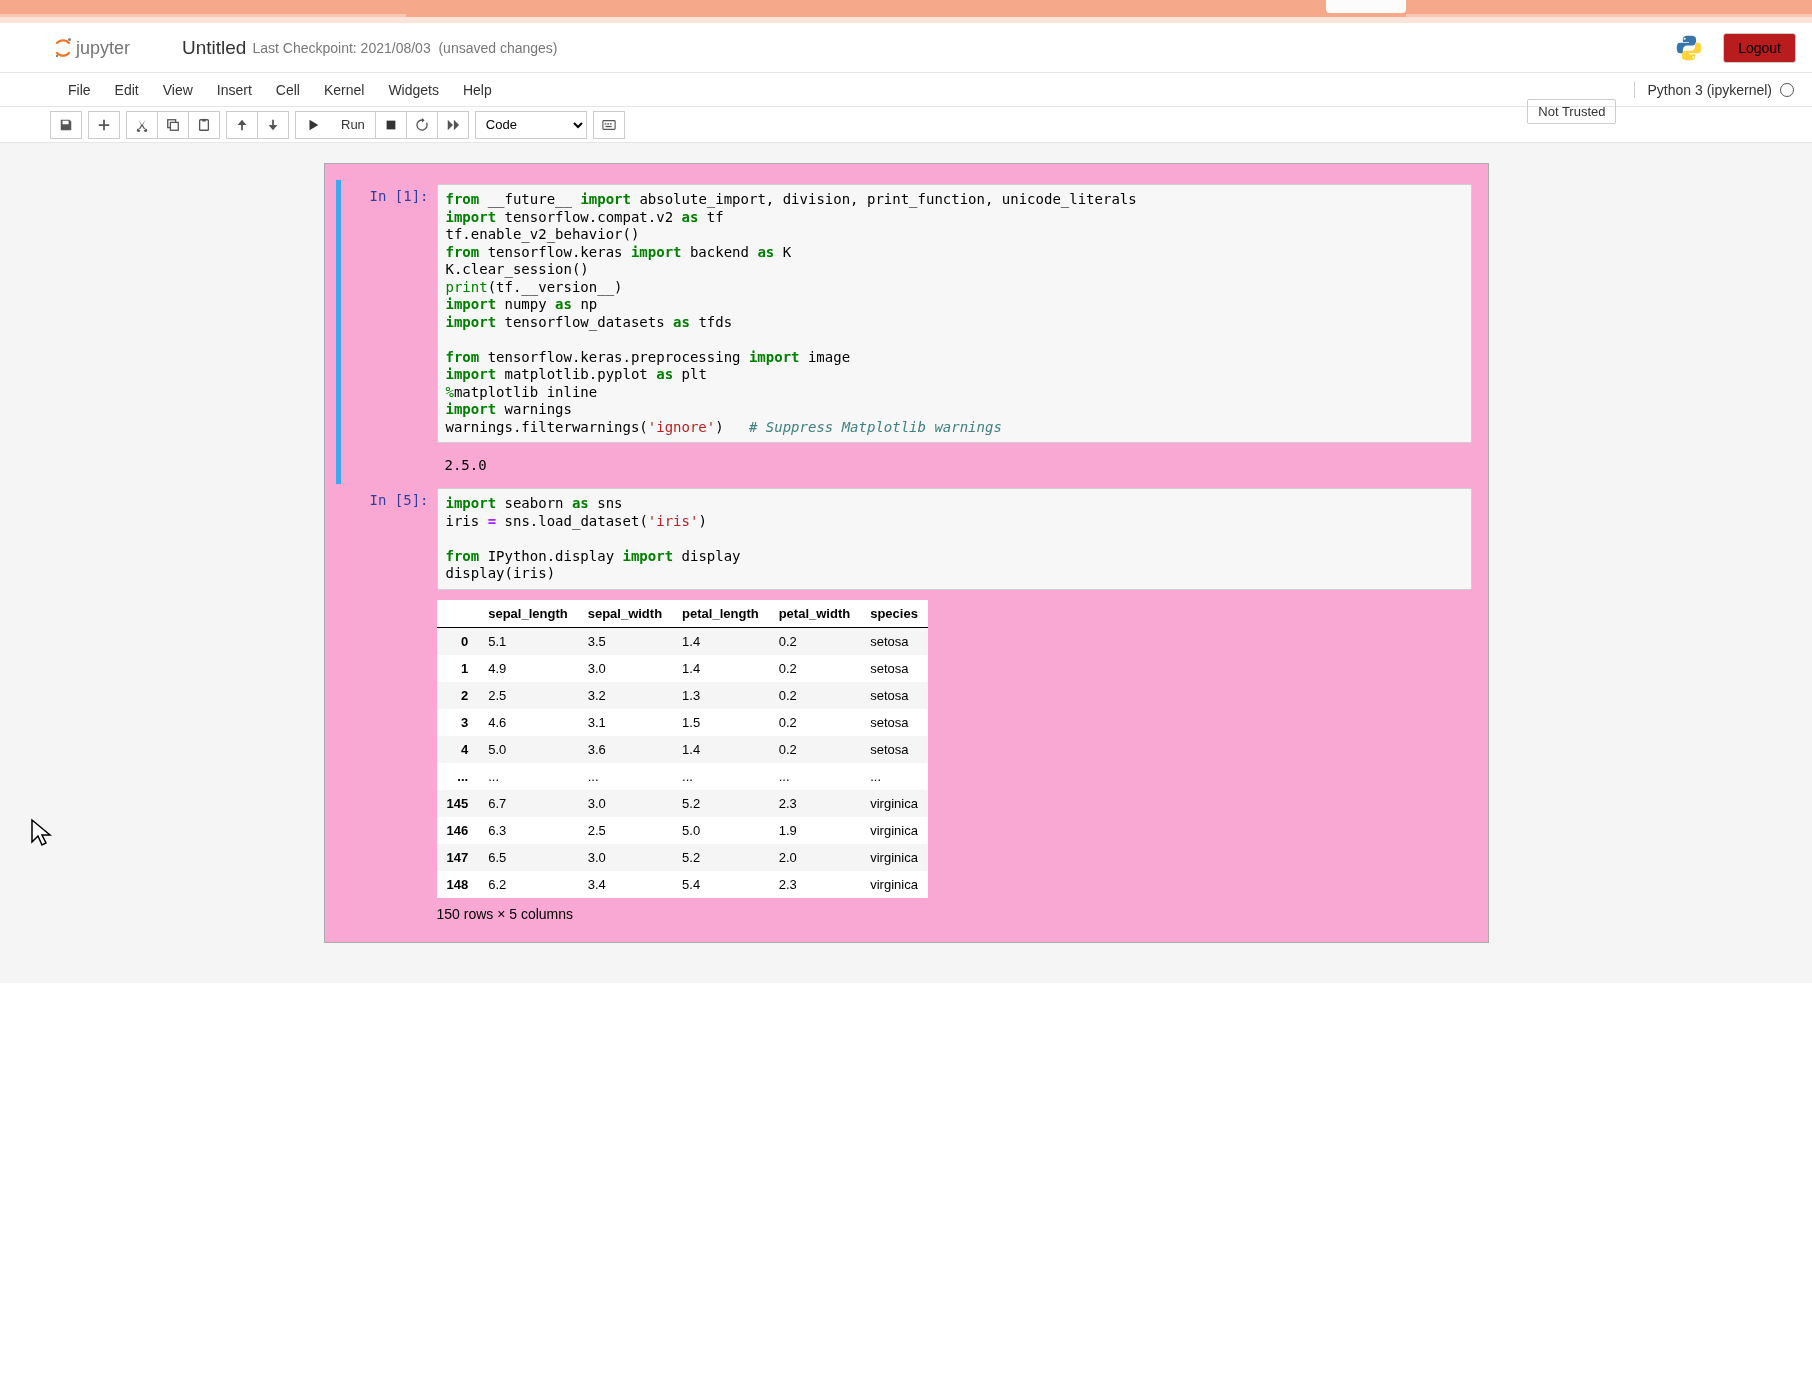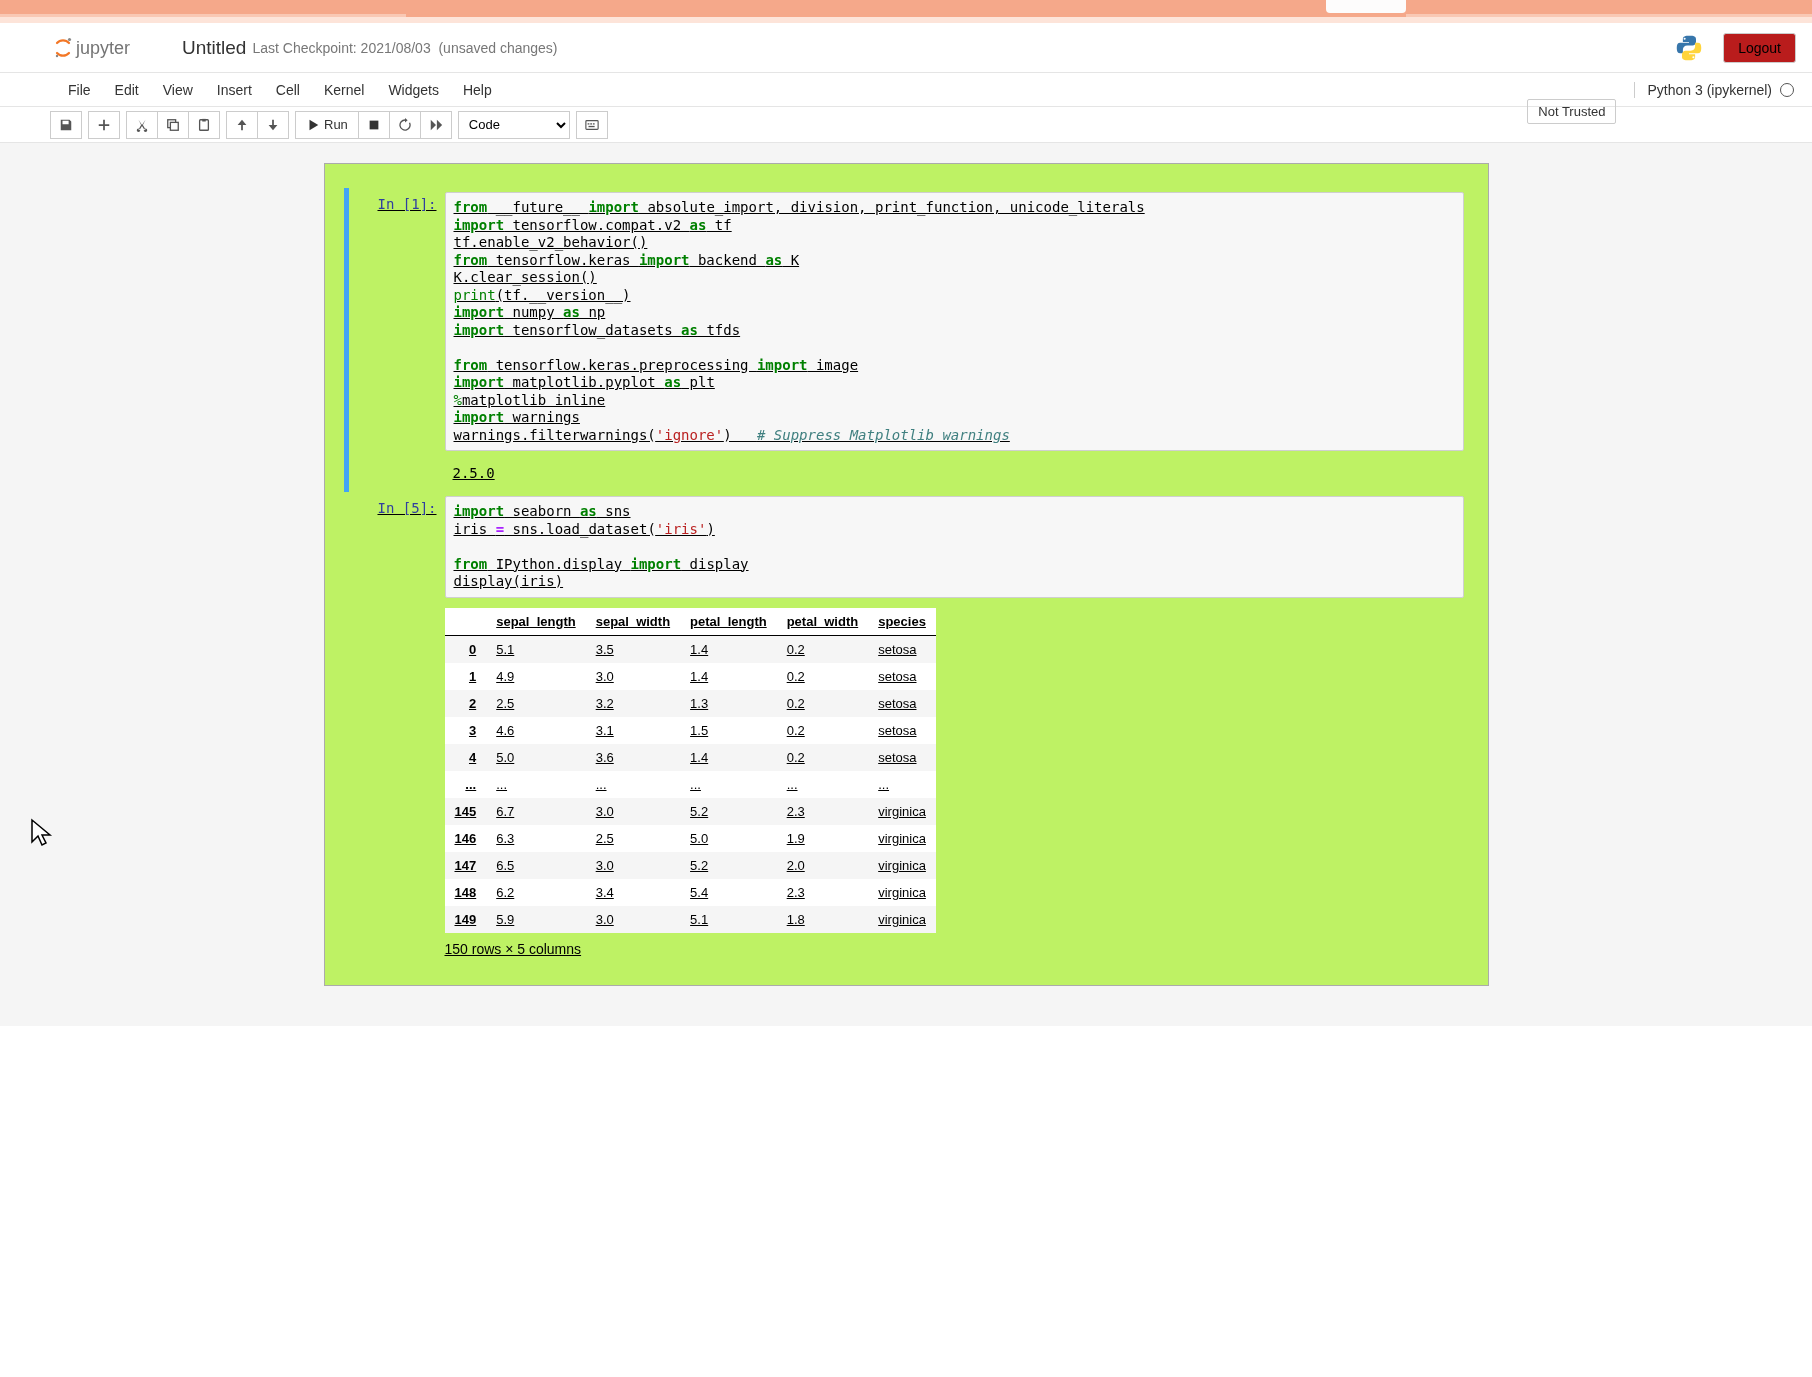--- a/index.html
+++ b/index.html
@@ -133,42 +133,41 @@
     width: 32px;
     height: 28px;
     display: flex;
     align-items: center;
     justify-content: center;
     cursor: pointer;
     font-size: 13px;
     color: #333;
   }
   .tb-group .tb-btn:not(:first-child) { margin-left: -1px; }
-  .tb-btn.run { width: auto; padding: 0 10px; gap: 4px; }
+  .tb-btn.run { width: auto; padding: 0 10px; gap: 21px; }
   .tb-select {
     border: 1px solid #ccc;
     height: 28px;
     min-width: 112px;
     padding: 0 6px;
     font-size: 13px;
     background: #fff;
   }
   .tb-icon { width: 14px; height: 14px; display: block; }
   .notebook-bg {
     background: #f5f5f5;
     padding: 20px 0 40px 0;
     min-height: 800px;
   }
   .notebook {
     width: 1165px;
     margin: 0 auto;
-    background: #bef264;
+    background: #f9a8d4;
     border: 1px solid #ababab;
-    padding: 24px;
-    text-decoration: underline;
+    padding: 16px;
   }
   .cell {
     display: flex;
     padding: 4px 0;
   }
   .cell.selected {
     border-left: 5px solid #42A5F5;
     margin-left: -5px;
   }
   .prompt {
@@ -503,28 +502,20 @@
                 <td>virginica</td>
               </tr>
               <tr>
                 <th>148</th>
                 <td>6.2</td>
                 <td>3.4</td>
                 <td>5.4</td>
                 <td>2.3</td>
                 <td>virginica</td>
               </tr>
-              <tr>
-                <th>149</th>
-                <td>5.9</td>
-                <td>3.0</td>
-                <td>5.1</td>
-                <td>1.8</td>
-                <td>virginica</td>
-              </tr>
             </tbody>
         </table>
         <div class="df-caption">150 rows × 5 columns</div>
       </div>
     </div>
 
   </div>
 </div>
 
 <svg class="cursor-arrow" width="26" height="30" viewBox="0 0 26 30">

